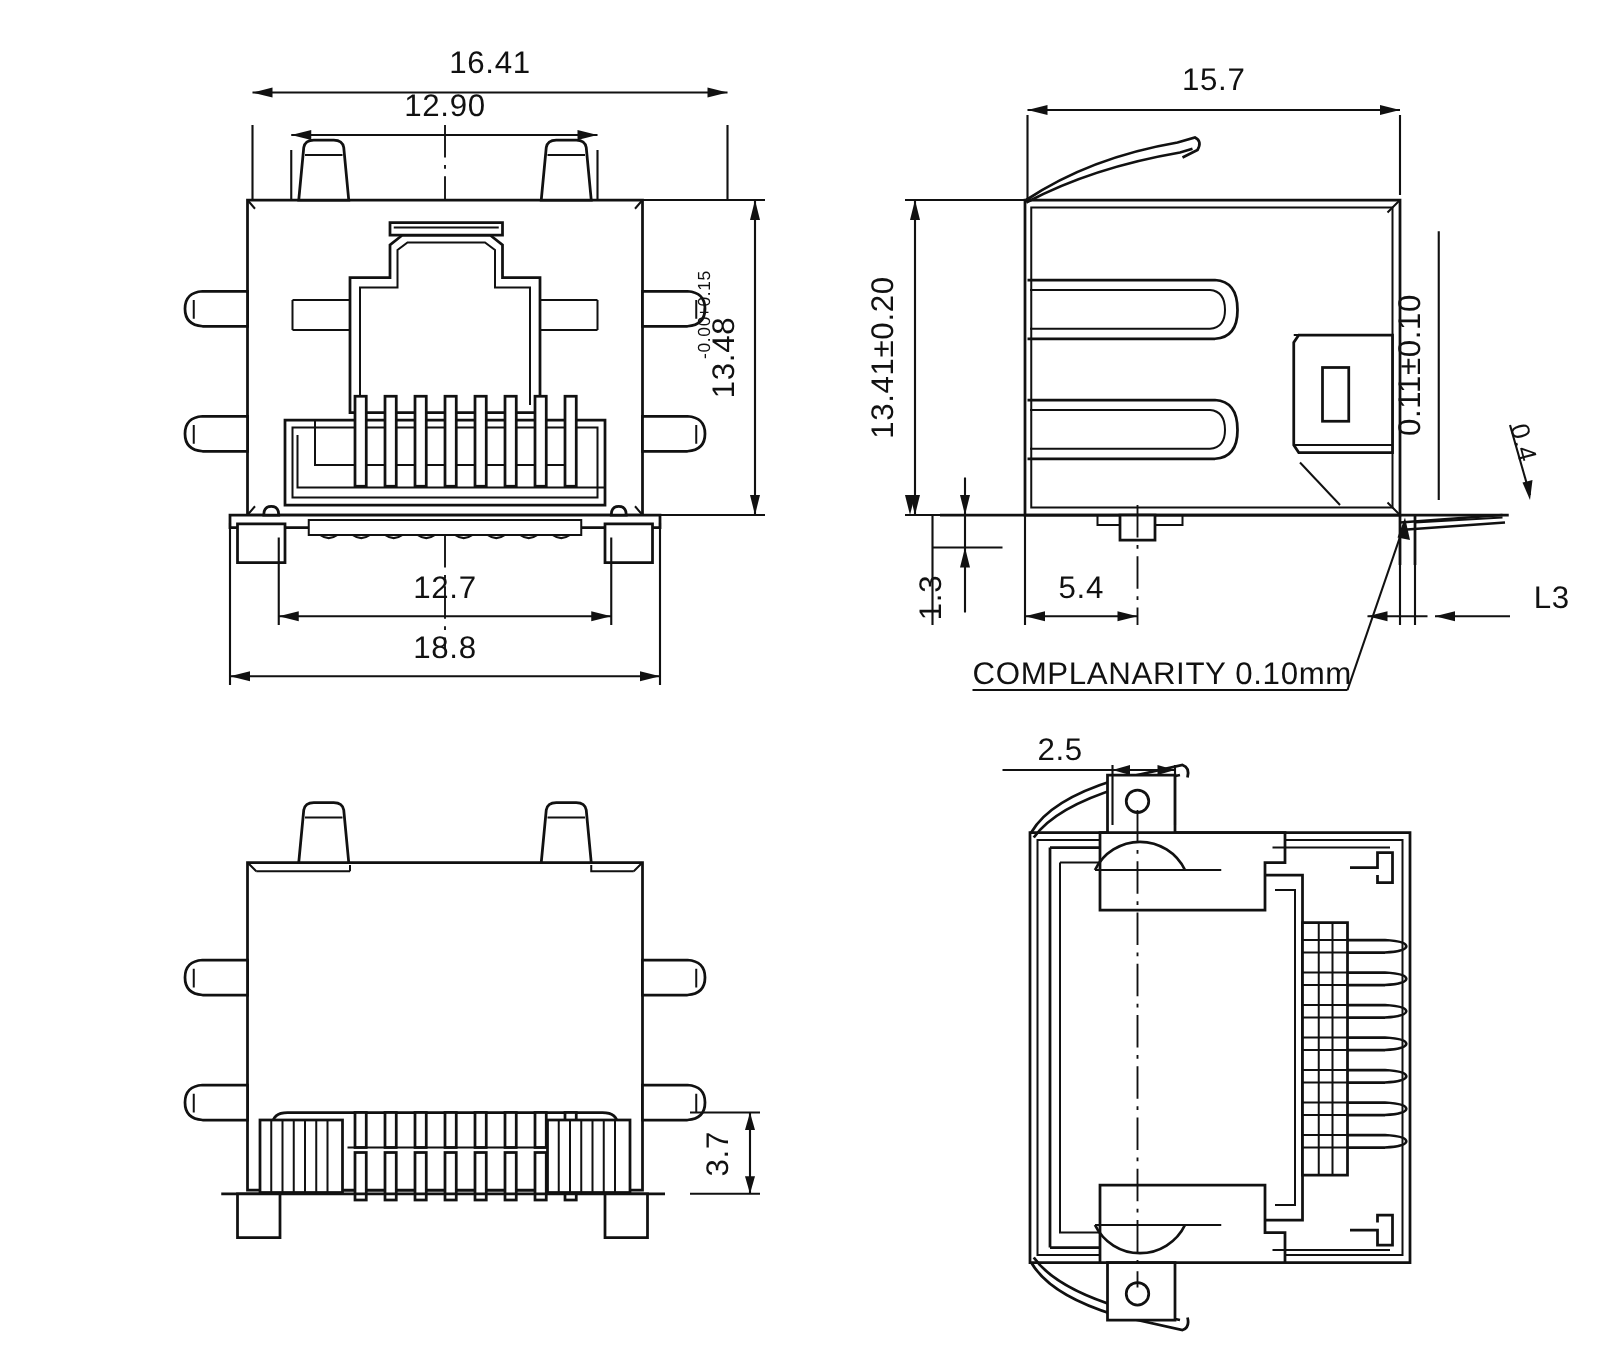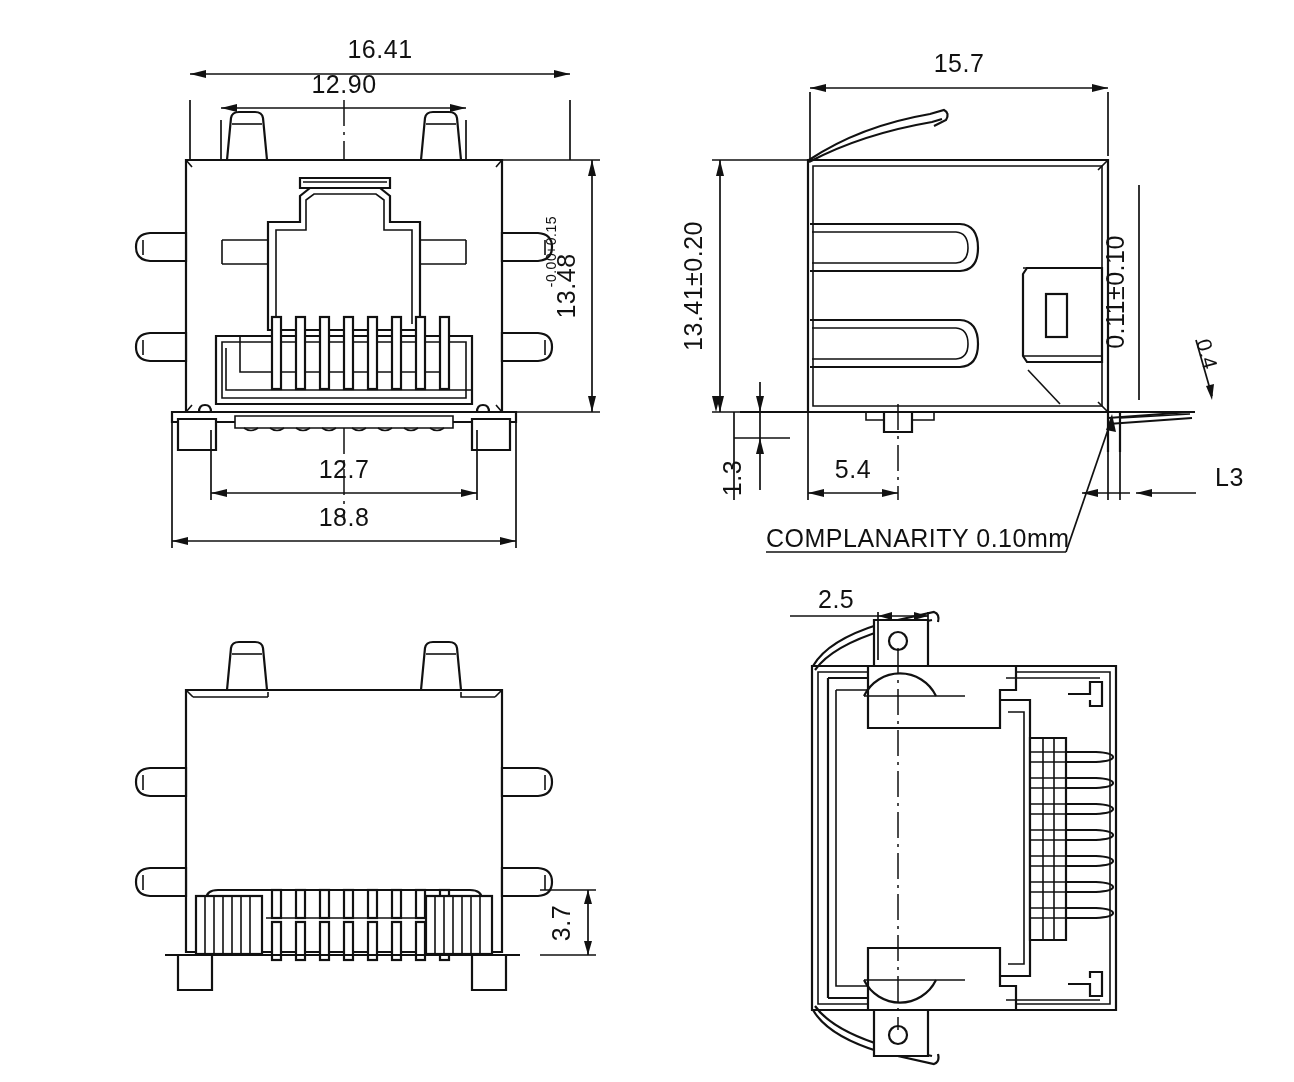--- a/index.html
+++ b/index.html
@@ -1,19 +1,19 @@
 <!DOCTYPE html>
 <html><head>
 <meta charset="utf-8">
 <title>RJ45 Connector Drawing</title>
 <style>
   html,body{margin:0;padding:0;background:#ffffff;}
   body{width:1294px;height:1082px;position:relative;overflow:hidden;
        font-family:"Liberation Sans","DejaVu Sans",sans-serif;color:#000;}
-  #sheet{position:absolute;left:0;top:0;width:1145px;height:1082px;border-radius:14px;}
+  #sheet{position:absolute;left:12px;top:0;width:1145px;height:1082px;border-radius:14px;}
   svg.dwg{position:absolute;left:0;top:0;width:1294px;height:1082px;}
   .ln{stroke:#111;fill:none;}
   .thin{stroke-width:1.6;}
   .med{stroke-width:2.2;}
   .fillw{fill:#ffffff;}
   .dim{stroke:#111;stroke-width:1.7;fill:none;}
   .center{stroke:#111;stroke-width:1.5;fill:none;stroke-dasharray:26 6 3 6;}
   .dimtxt{font-family:"Liberation Sans","DejaVu Sans",sans-serif;
           font-size:25px;fill:#111;letter-spacing:0.5px;}
   .dimtxt.small{font-size:21px;}

